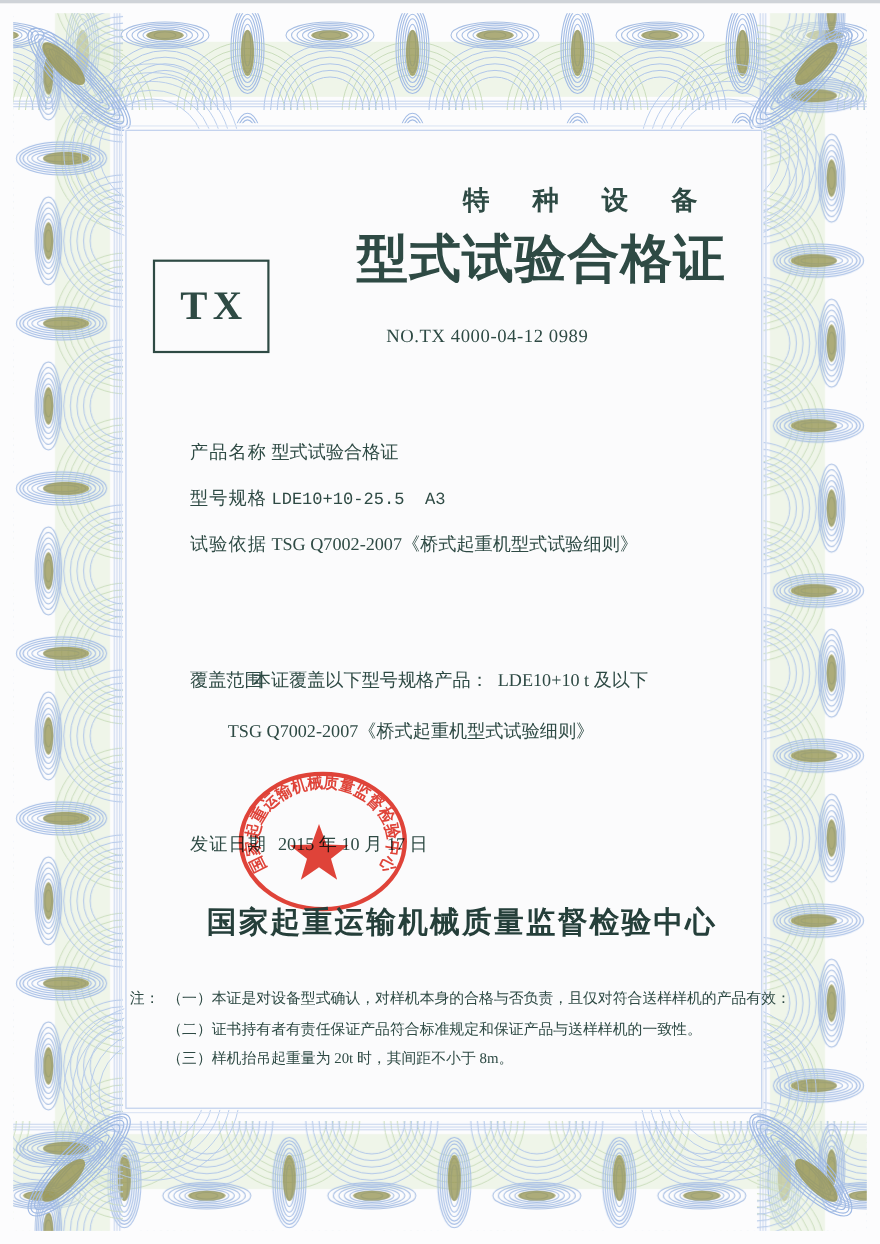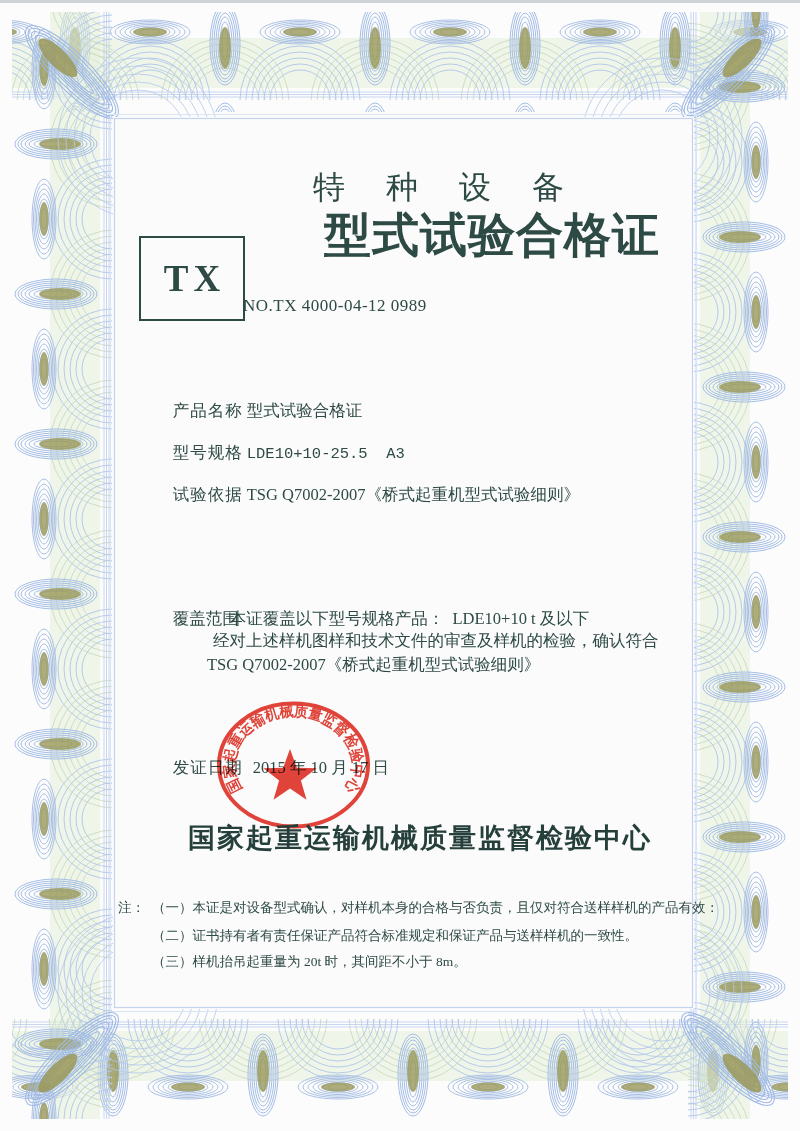--- a/index.html
+++ b/index.html
@@ -5,25 +5,25 @@
   html,body{margin:0;padding:0;background:#eceef1;}
   .page{position:relative;width:800px;height:1131px;background:#fcfcfd;overflow:hidden;
         font-family:"Liberation Serif","DejaVu Serif",serif;color:#2e4a44;}
   .scan-edge{position:absolute;left:0;top:0;width:800px;height:3px;background:#cfd3d8;}
   .bg{position:absolute;left:0;top:0;}
   .content{position:absolute;left:0;top:0;width:800px;height:1131px;}
   .abs{position:absolute;}
   .tx-box{left:139px;top:188px;width:106px;height:85px;border:2.5px solid #2e4a44;
           display:flex;align-items:center;justify-content:center;
           font-size:37px;font-weight:bold;letter-spacing:5px;padding-left:5px;box-sizing:border-box;margin-top:48px;}
-  .supertitle{left:243px;top:166px;width:400px;text-align:center;font-size:32px;
-              letter-spacing:9px;word-spacing:15px;font-weight:400;}
+  .supertitle{left:243px;top:166px;width:400px;text-align:right;font-size:24px;
+              letter-spacing:9px;word-spacing:15px;font-weight:700;}
   .main-title{left:240px;top:204px;width:420px;text-align:right;font-size:47px;
               font-weight:bold;letter-spacing:1px;white-space:nowrap;}
-  .cert-no{left:243px;top:296px;width:400px;font-size:17px;letter-spacing:.5px;}
+  .cert-no{left:243px;top:296px;width:400px;text-align:center;font-size:17px;letter-spacing:.5px;}
   .row{left:148px;font-size:16.5px;white-space:pre;}
   .row .lbl{display:inline-block;width:74px;letter-spacing:1px;}
   .coverage .lbl{width:57px;letter-spacing:0;}
   .issue .lbl{width:80px;}
   .v-mono{font-family:"Liberation Mono","DejaVu Sans Mono",monospace;font-size:15.5px;}
   .statement{font-size:16.5px;white-space:nowrap;}
   .org{left:100px;top:820px;width:640px;text-align:center;font-size:27px;font-weight:bold;
        letter-spacing:2px;color:#253f3a;white-space:nowrap;}
   .notes-label{left:118px;top:899px;font-size:13.5px;}
   .note{left:152px;width:600px;font-size:13.5px;white-space:nowrap;}
@@ -154,21 +154,20 @@
       <span class="lbl">型号规格</span><span class="val v-mono">LDE10+10-25.5  A3</span>
     </div>
     <div class="abs row" style="top:464px">
       <span class="lbl">试验依据</span><span class="val">TSG Q7002-2007《桥式起重机型式试验细则》</span>
     </div>
 
     <div class="abs row coverage" style="top:588px">
       <span class="lbl">覆盖范围</span><span class="val">本证覆盖以下型号规格产品：  LDE10+10 t 及以下</span>
     </div>
 
-    <div class="abs statement" style="left:213px;top:630px">经对上述样机图样和技术文件的审查及样机的检验，确认符合</div>
     <div class="abs statement" style="left:207px;top:654px">TSG Q7002-2007《桥式起重机型式试验细则》</div>
 
     <div class="abs row issue" style="top:737px">
       <span class="lbl">发证日期</span><span class="val">2015 年 10 月 17 日</span>
     </div>
 
     <svg class="abs seal" width="170" height="140" viewBox="0 0 170 140">
       <defs>
         <path id="sealArc" d="M 32.4 92.5 A 59 49 0 1 1 134.6 92.5" fill="none"></path>
       </defs>

